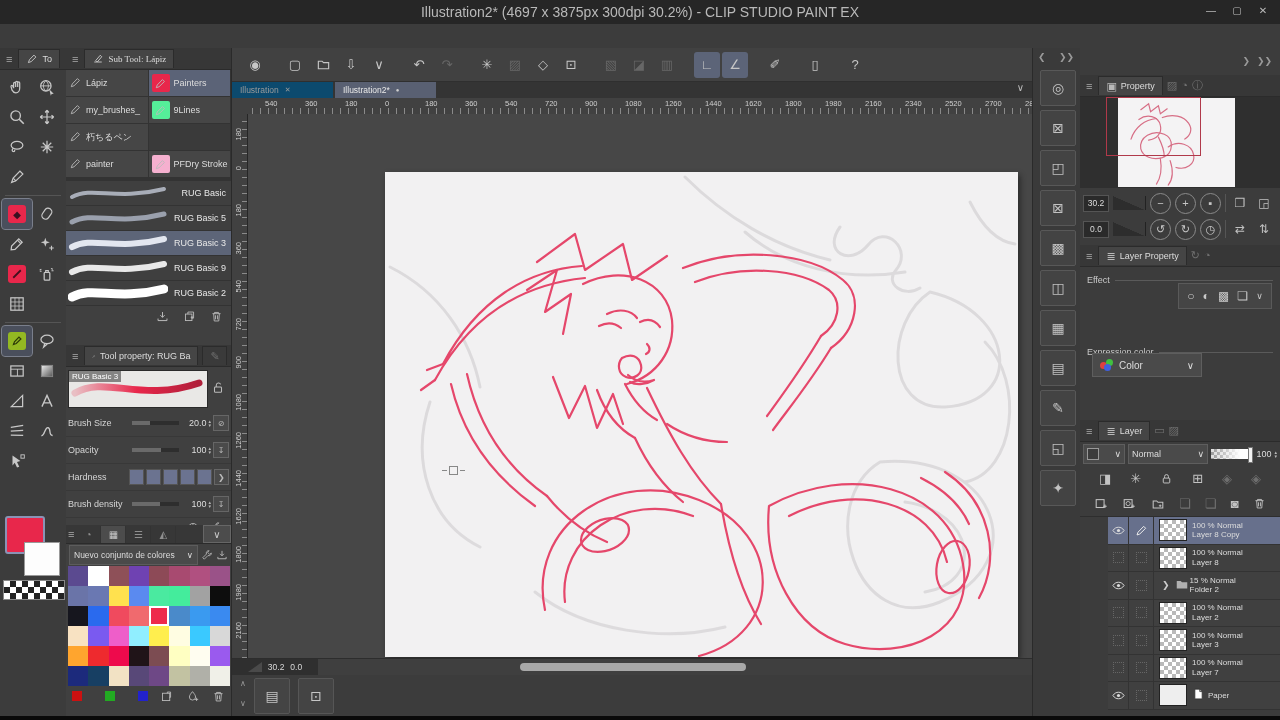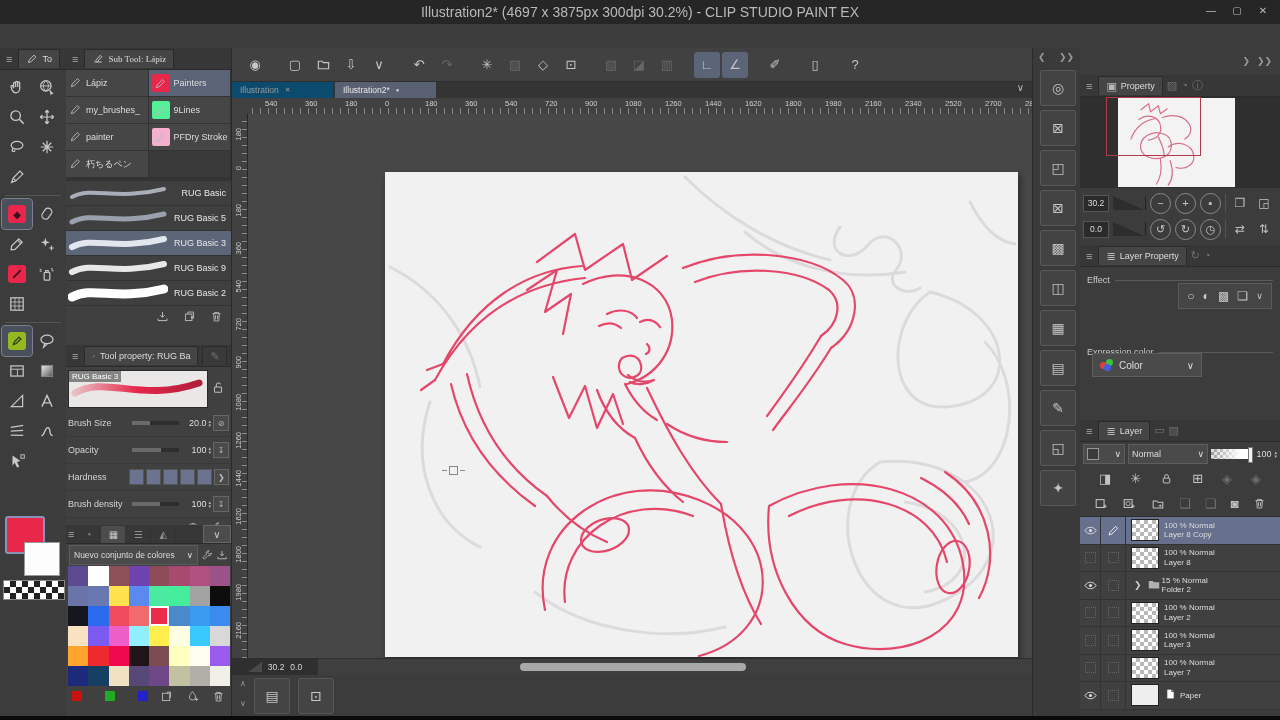--- a/index.html
+++ b/index.html
@@ -103,21 +103,21 @@
   #exprdrop{position:absolute;left:12px;top:108px;width:110px;height:24px;background:#4a4a4a;border:1px solid #5e5e5e;display:flex;align-items:center;gap:6px;padding:0 7px;box-sizing:border-box;color:#ddd;font-size:10px;}
   .rgbdots{width:13px;height:12px;position:relative;flex:none;}
   .rgbdots i{position:absolute;width:7px;height:7px;border-radius:50%;}
   #layerpanel{position:absolute;left:0;top:372px;width:200px;height:296px;}
   #blendrow{position:absolute;left:0;top:22px;width:200px;height:24px;display:flex;align-items:center;gap:3px;padding:0 3px;box-sizing:border-box;}
   .minidrop{height:18px;background:#4a4a4a;border:1px solid #5e5e5e;display:flex;align-items:center;justify-content:space-between;padding:0 3px;font-size:9px;color:#ddd;}
   #opaslider{flex:1;height:10px;position:relative;background-image:linear-gradient(90deg,rgba(255,255,255,0) 0%,#fff 70%),linear-gradient(45deg,#999 25%,transparent 25%,transparent 75%,#999 75%),linear-gradient(45deg,#999 25%,transparent 25%,transparent 75%,#999 75%);background-size:100% 100%,6px 6px,6px 6px;background-position:0 0,0 0,3px 3px;background-color:#ddd;}
   #opaslider::after{content:"";position:absolute;right:0;top:-2px;width:3px;height:14px;background:#f2f2f2;border:1px solid #777;}
   .lyriconrow{position:absolute;left:0;width:200px;height:25px;display:flex;align-items:center;justify-content:space-evenly;color:#c3c3c3;font-size:13px;}
   #layerlist{position:absolute;left:0;top:96px;width:200px;height:200px;border-top:1px solid #2e2e2e;}
-  .lrow{display:flex;align-items:center;height:26.5px;border-bottom:1px solid #333;background:#404040;}
+  .lrow{display:flex;align-items:center;height:26.5px;border-bottom:1px solid #333;background:#404040;margin-left:28px;}
   .lrow.sel{background:#67708c;}
   .eyecell{width:20px;height:100%;display:flex;align-items:center;justify-content:center;border-right:1px solid #333;flex:none;}
   .editcell{width:24px;height:100%;display:flex;align-items:center;justify-content:center;border-right:1px solid #333;flex:none;color:#ddd;}
   .emptybox{width:9px;height:9px;border:1px dotted #666;}
   .lthumb{width:26px;height:20px;margin:0 5px;border:1px solid #222;flex:none;}
   .ltext{font-size:8px;line-height:9.5px;color:#ddd;overflow:hidden;white-space:nowrap;}
   #blackstrip{left:0;top:716px;width:1280px;height:4px;background:#0a0a0a;}
 </style>
 </head>
 <body>
@@ -340,39 +340,39 @@
             </svg>
           </span>
           <span>9Lines</span>
         </div>
       </div>
       <div class="strow">
         <div class="stcell">
           <span><svg width="13" height="13" viewBox="0 0 16 16">
               <path d="M2.8 13.2l1.2-3.4 6.4-6.6 2.4 2.4-6.6 6.4z" fill="none" stroke="#bbb" stroke-width="1.1"></path>
             </svg></span>
+          <span>朽ちるペン</span>
+        </div>
+        <div class="stcell" style="background: rgb(58, 58, 58);"></div>
+      </div>
+      <div class="strow">
+        <div class="stcell">
+          <span><svg width="13" height="13" viewBox="0 0 16 16">
+              <path d="M2.8 13.2l1.2-3.4 6.4-6.6 2.4 2.4-6.6 6.4z" fill="none" stroke="#bbb" stroke-width="1.1"></path>
+            </svg></span>
           <span>painter</span>
         </div>
         <div class="stcell">
           <span class="stswatch" style="background: rgb(245, 176, 207);">
             <svg width="13" height="13" viewBox="0 0 16 16">
               <path d="M2.8 13.2l1.2-3.4 6.4-6.6 2.4 2.4-6.6 6.4z" fill="none" stroke="#bbb" stroke-width="1.1"></path>
             </svg>
           </span>
           <span>PFDry Stroke</span>
         </div>
-      </div>
-      <div class="strow">
-        <div class="stcell">
-          <span><svg width="13" height="13" viewBox="0 0 16 16">
-              <path d="M2.8 13.2l1.2-3.4 6.4-6.6 2.4 2.4-6.6 6.4z" fill="none" stroke="#bbb" stroke-width="1.1"></path>
-            </svg></span>
-          <span>朽ちるペン</span>
-        </div>
-        <div class="stcell" style="background: rgb(58, 58, 58);"></div>
       </div>
     </div>
   <div id="brush-list" style="border-top:3px solid #333;">
       <div class="brushrow">
         <svg width="100" height="22" viewBox="0 0 100 22">
           <path d="M4 15 C25 4 48 19 96 7" fill="none" stroke="#a8adb8" stroke-width="4" stroke-linecap="round"></path>
         </svg>
         <span style="position:relative;">RUG Basic</span>
       </div>
       <div class="brushrow">

